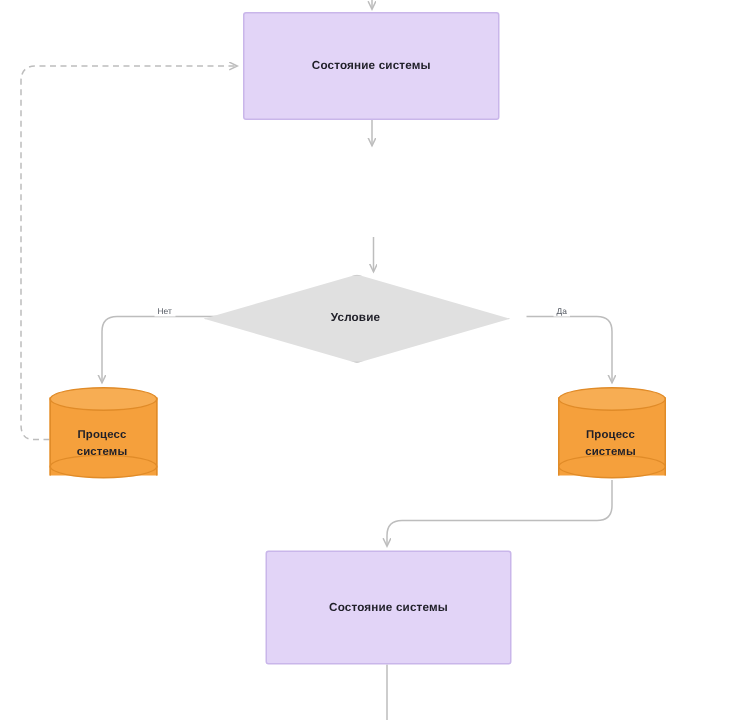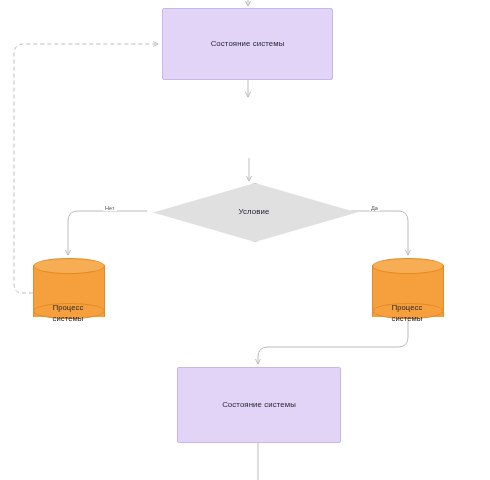--- a/index.html
+++ b/index.html
@@ -28,20 +28,21 @@
     position: absolute;
     box-sizing: border-box;
     display: flex;
     align-items: center;
     justify-content: center;
     text-align: center;
     color: #1f1f28;
     font-size: 7.8px;
     line-height: 11.5px;
     letter-spacing: 0.1px;
+    font-weight: bold;
   }
   .node-label {
     position: relative;
     z-index: 3;
     padding: 0 6px;
     white-space: pre-line;
   }
   
   .state {
     background: #e2d4f7;
@@ -62,39 +63,38 @@
     left: 0; top: 0;
     width: 160px; height: 58px;
     background: #bfe0f5;
     border: 1px solid #9ccbe8;
     transform: skewX(-18deg);
     z-index: 1;
   }
 
   
   #decision {
-    left: 153px; top: 183px; width: 202px; height: 57px;
+    left: 136px; top: 183px; width: 202px; height: 57px;
     background: transparent;
     border: none;
   }
   #decision .diamond-shape {
     position: absolute;
     left: 0; top: 0; width: 202px; height: 57px;
     background: #e0e0e0;
     border: 1px solid #cfcfcf;
     clip-path: polygon(50% 0, 100% 50%, 50% 100%, 0 50%);
     z-index: 1;
   }
 
   
   .cylinder {
     width: 70px; height: 66px;
     background: transparent;
     border: none;
-    align-items: flex-end;
   }
   #proc-left  { left: 33px;  top: 258px; }
   #proc-right { left: 372px; top: 258px; }
   .cyl-body {
     position: absolute;
     left: 0; top: 7px;
     width: 70px; height: 52px;
     background: #f5a03c;
     border-left: 1px solid #e08b28;
     border-right: 1px solid #e08b28;

